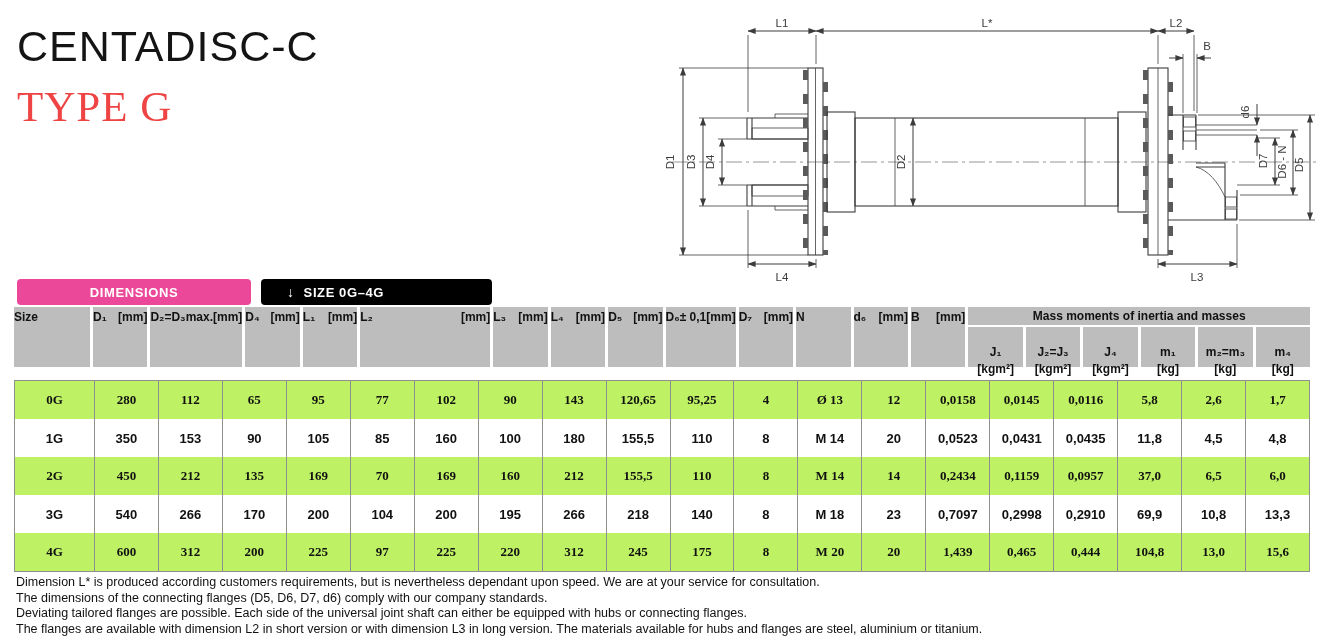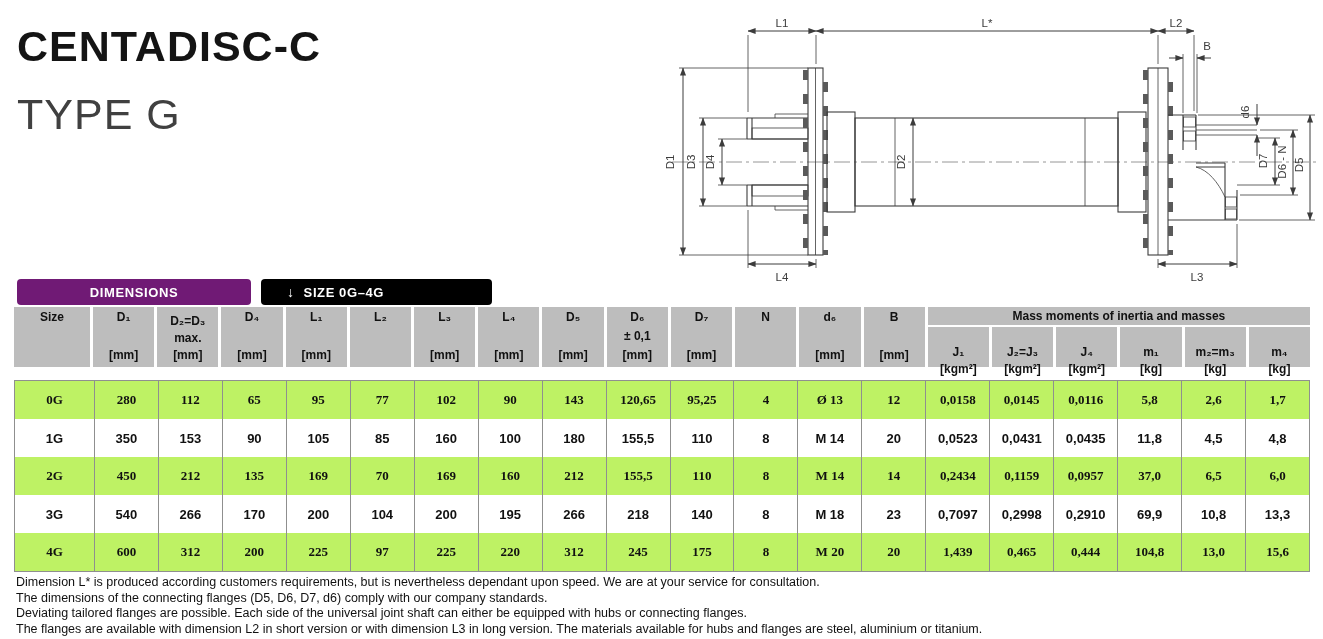--- a/index.html
+++ b/index.html
@@ -1,39 +1,39 @@
 <!DOCTYPE html>
 <html><head>
 <meta charset="utf-8">
 <style>
   html,body{margin:0;padding:0;background:#fff;}
   #page{position:relative;width:1323px;height:639px;background:#fff;overflow:hidden;
         font-family:"Liberation Sans","DejaVu Sans",sans-serif;color:#111;}
 
   
-  .title{position:absolute;left:17px;top:22px;font-size:43px;font-weight:700;
+  .title{position:absolute;left:17px;top:22px;font-size:43px;font-weight:400;
          letter-spacing:1px;color:#141414;white-space:nowrap;}
-  .subtitle{position:absolute;left:17px;top:90px;font-size:43px;font-weight:400;
-            letter-spacing:1px;color:#404040;white-space:nowrap;}
+  .subtitle{position:absolute;left:17px;top:82px;font-size:43px;font-weight:400;
+            letter-spacing:1px;color:#ef4444;white-space:nowrap;font-family:Liberation Serif, serif;}
 
   
   .tab{position:absolute;top:279px;height:26px;border-radius:4px;color:#fff;
        font-size:13px;font-weight:700;letter-spacing:.6px;display:flex;align-items:center;
        box-sizing:border-box;cursor:pointer;}
   .tab-green{left:17px;width:234px;justify-content:center;}
   .tab-black{left:261px;width:231px;background:#000;padding-left:26px;}
   .tab-black .arr{margin-right:9px;font-size:14px;}
 
   
   .thead{position:absolute;left:14px;top:307px;width:1296px;display:grid;
          grid-template-columns:76px repeat(19,1fr);column-gap:3px;row-gap:0;
          grid-auto-rows:20px;background:#fff;}
   .hcell{background:#bdbdbd;font-size:12px;font-weight:700;text-align:center;color:#111;}
-  .hcell.main{grid-row:1 / span 3;display:flex;flex-direction:column;
-              justify-content:space-between;padding:2px 0 3px;box-sizing:border-box;}
+  .hcell.main{grid-row:1 / span 3;display:flex;flex-direction:row;
+              justify-content:space-between;padding:2px 0 19px;box-sizing:border-box;}
   .hline{height:17px;line-height:17px;white-space:nowrap;}
   .group-title{grid-column:15 / span 6;grid-row:1;background:#bdbdbd;font-size:12px;
                font-weight:700;display:flex;align-items:center;justify-content:center;
                border-bottom:2px solid #fff;box-sizing:border-box;}
   .hcell.gcol{grid-row:2 / span 2;display:flex;flex-direction:column;
               justify-content:space-between;padding:17px 0 3px;box-sizing:border-box;}
 
   
   .tbody{position:absolute;left:14px;top:380px;width:1296px;display:grid;
          grid-template-columns:79px repeat(19,1fr);border:1px solid #8f8f8f;
@@ -170,21 +170,21 @@
 
     <g>
       <path class="ext" d="M98,210 V268 M166,259 V268 M508,259 V268 M587,224 V268"></path>
       <line class="dim" x1="98" y1="264" x2="166" y2="264" marker-start="url(#ar)" marker-end="url(#ar)"></line>
       <line class="dim" x1="508" y1="264" x2="587" y2="264" marker-start="url(#ar)" marker-end="url(#ar)"></line>
       <text class="lbl" x="132" y="281" text-anchor="middle">L4</text>
       <text class="lbl" x="547" y="281" text-anchor="middle">L3</text>
     </g>
   </svg>
 
-  <div class="tab tab-green" style="background: #701a75;">
+  <div class="tab tab-green" style="background: #ec4899;">
     <span>DIMENSIONS</span>
   </div>
   <div class="tab tab-black" style="background: rgb(0, 0, 0);">
     <span class="arr">↓</span>
     <span>SIZE 0G–4G</span>
   </div>
 
   <div class="thead" id="thead">
       <div class="hcell main" style="grid-column: 1;">
         <div class="hline">Size</div>

